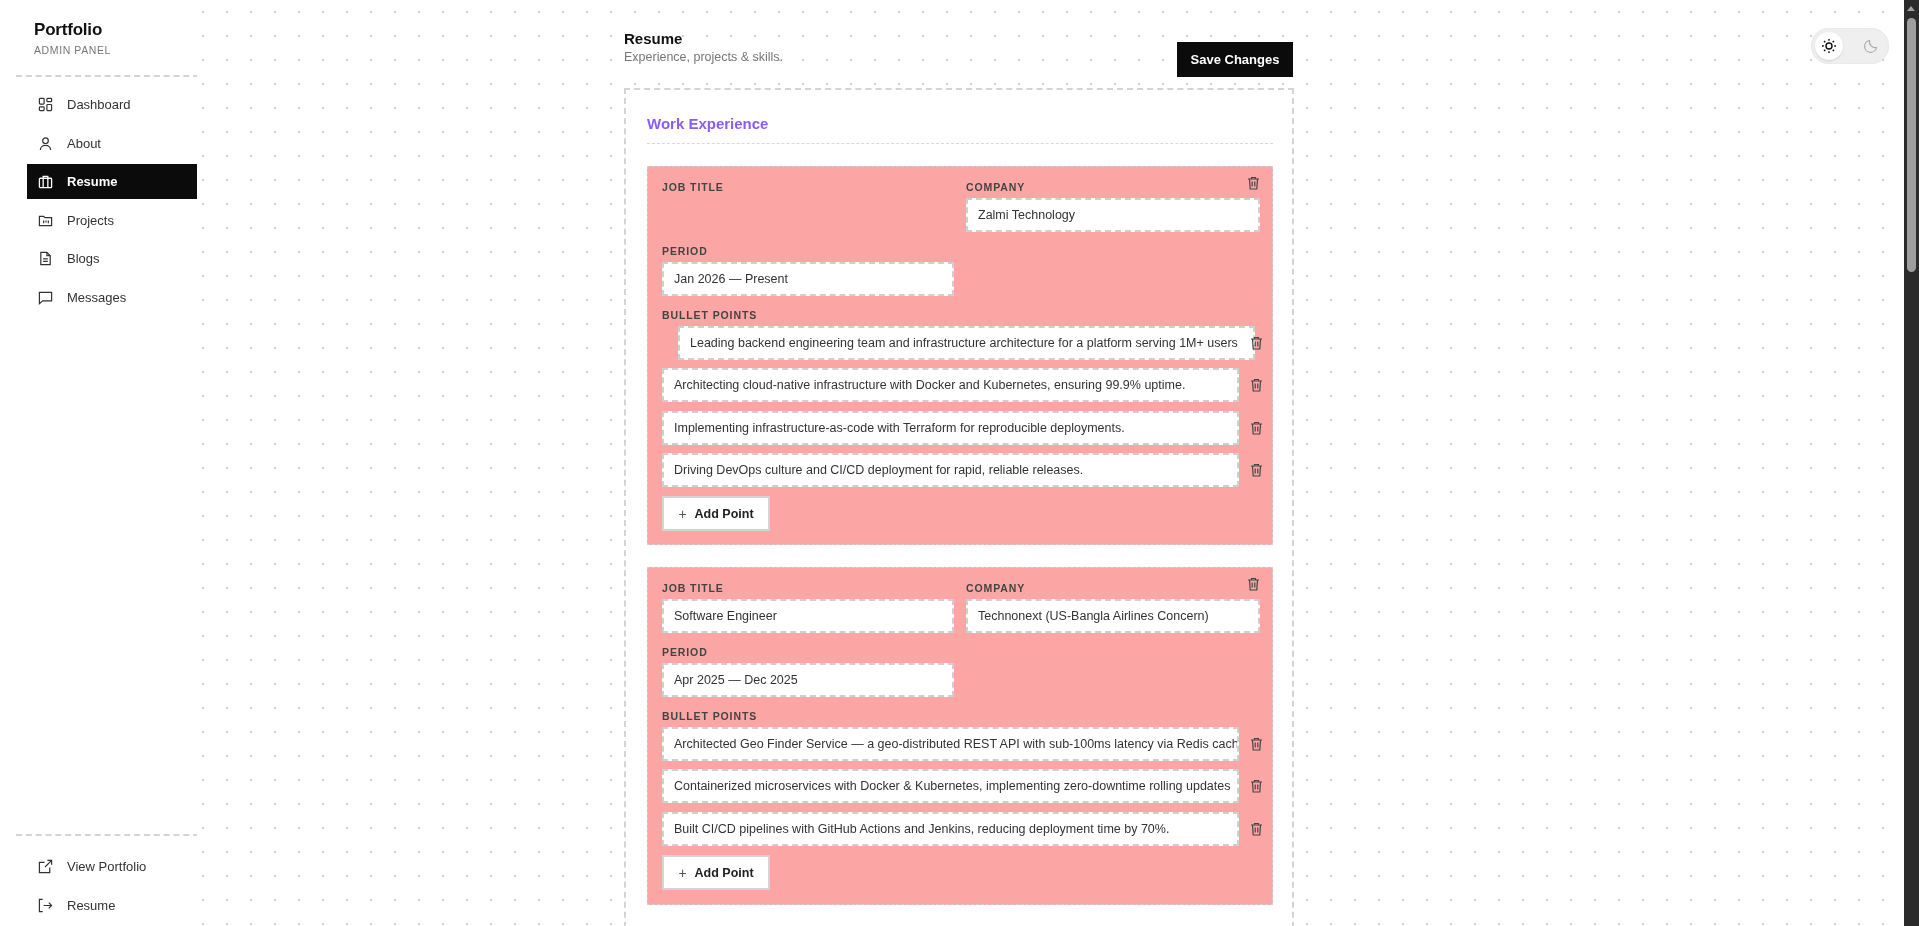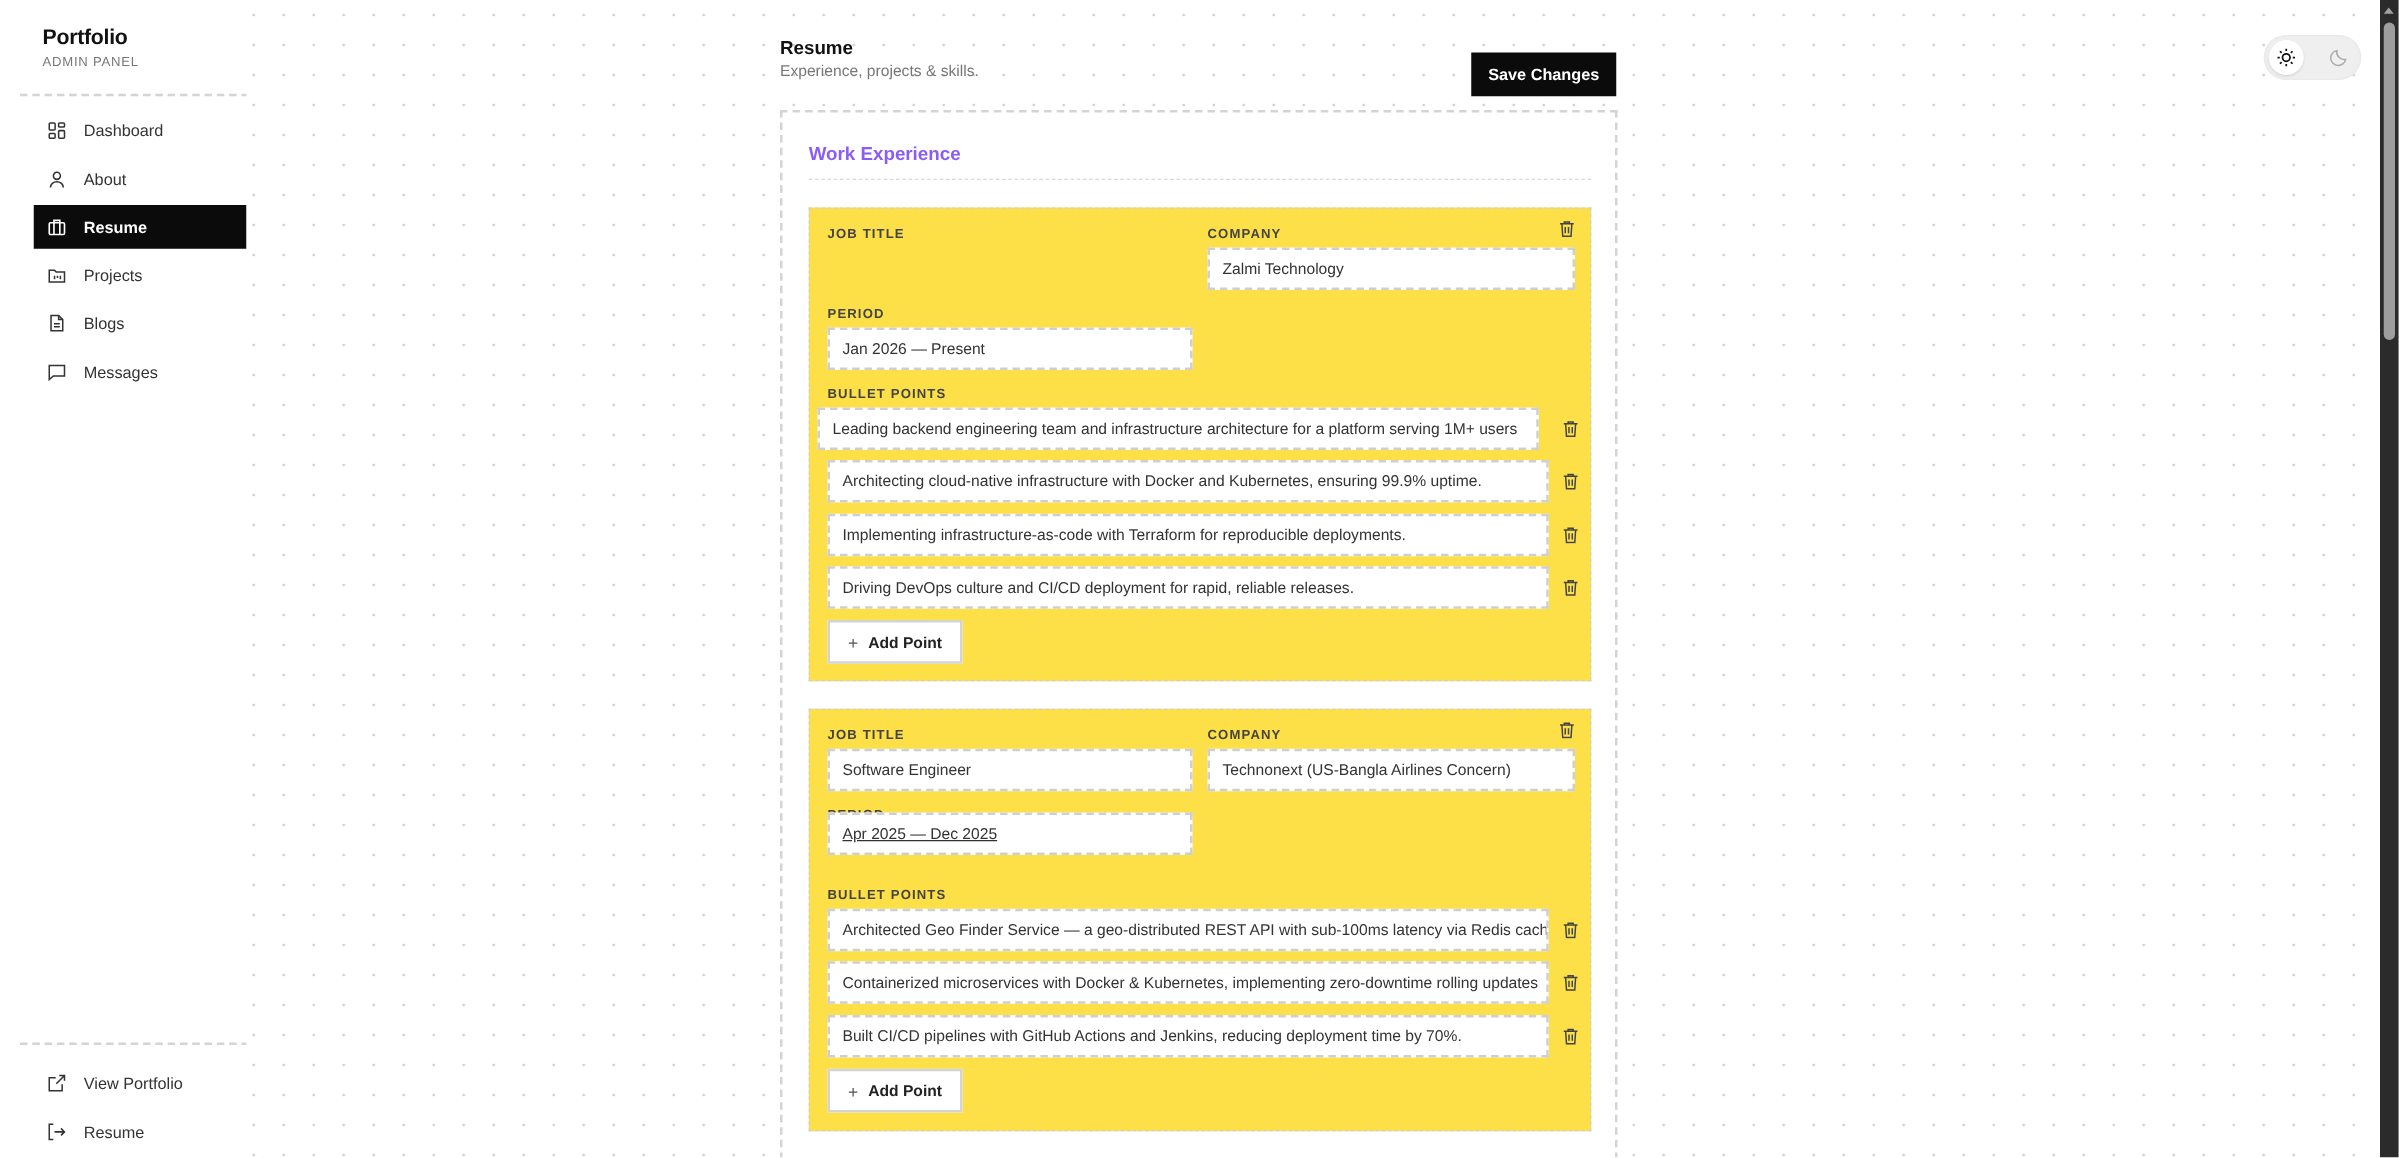--- a/index.html
+++ b/index.html
@@ -54,21 +54,21 @@
     position: absolute; left: 427px; top: 88px; width: 670px; height: 860px;
     background: #fff; border: 2px dashed #d4d4d4;
   }
   .section-title {
     position: absolute; left: 21px; top: 25px; font-size: 15px; font-weight: bold; color: #8b5cf6;
   }
   .section-divider {
     position: absolute; left: 21px; top: 53px; width: 626px; border-top: 1px dashed #d9d9d9;
   }
   .job {
-    position: absolute; left: 21px; width: 626px; background: #fde047;
+    position: absolute; left: 21px; width: 626px; background: #fca5a5;
     border: 1px dashed #cfcfcf;
   }
   .job .del-job {
     position: absolute; right: 12px; top: 9px; width: 13px; height: 14px; cursor: pointer;
   }
   .lbl {
     position: absolute; font-size: 10.5px; font-weight: bold; color: #444; letter-spacing: 0.9px;
   }
   .field {
     position: absolute; height: 34px; border: 2px dashed #cfcfcf; background: #fff;
@@ -210,21 +210,21 @@
           <path d="M1 3h11M4.5 3V1.5h4V3M2.5 3l.7 10h6.6l.7-10"></path>
           <path d="M5.2 5.5v5M7.8 5.5v5"></path>
         </svg>
       <div class="lbl" style="left:14px;top:14px;">JOB TITLE</div>
       <div class="lbl" style="left:318px;top:14px;">COMPANY</div>
       <div class="field" style="left:318px;top:31px;width:294px;">Zalmi Technology</div>
       <div class="lbl" style="left:14px;top:78px;">PERIOD</div>
       <div class="field" style="left:14px;top:95px;width:292px;">Jan 2026 — Present</div>
       <div class="lbl" style="left:14px;top:142px;">BULLET POINTS</div>
 
-      <div class="field" style="left:6px;top:159px;width:577px;text-align:right;">Leading backend engineering team and infrastructure architecture for a platform serving 1M+ users</div>
+      <div class="field" style="left:30px;top:159px;width:577px;text-align:right;">Leading backend engineering team and infrastructure architecture for a platform serving 1M+ users</div>
       <svg class="bullet-del" style="left:602px;top:169px;" viewBox="0 0 13 14" fill="none" stroke="#444" stroke-width="1.2">
           <path d="M1 3h11M4.5 3V1.5h4V3M2.5 3l.7 10h6.6l.7-10"></path>
           <path d="M5.2 5.5v5M7.8 5.5v5"></path>
         </svg>
 
       <div class="field" style="left:14px;top:201px;width:577px;">Architecting cloud-native infrastructure with Docker and Kubernetes, ensuring 99.9% uptime.</div>
       <svg class="bullet-del" style="left:602px;top:211px;" viewBox="0 0 13 14" fill="none" stroke="#444" stroke-width="1.2">
           <path d="M1 3h11M4.5 3V1.5h4V3M2.5 3l.7 10h6.6l.7-10"></path>
           <path d="M5.2 5.5v5M7.8 5.5v5"></path>
         </svg>
@@ -250,21 +250,21 @@
     <div class="job" style="top:477px;height:338px;">
       <svg class="del-job" viewBox="0 0 13 14" fill="none" stroke="#444" stroke-width="1.2">
           <path d="M1 3h11M4.5 3V1.5h4V3M2.5 3l.7 10h6.6l.7-10"></path>
           <path d="M5.2 5.5v5M7.8 5.5v5"></path>
         </svg>
       <div class="lbl" style="left:14px;top:14px;">JOB TITLE</div>
       <div class="lbl" style="left:318px;top:14px;">COMPANY</div>
       <div class="field" style="left:14px;top:31px;width:292px;">Software Engineer</div>
       <div class="field" style="left:318px;top:31px;width:294px;">Technonext (US-Bangla Airlines Concern)</div>
       <div class="lbl" style="left:14px;top:78px;">PERIOD</div>
-      <div class="field" style="left:14px;top:82px;width:292px;text-decoration:underline;">Apr 2025 — Dec 2025</div>
+      <div class="field" style="left:14px;top:95px;width:292px;">Apr 2025 — Dec 2025</div>
       <div class="lbl" style="left:14px;top:142px;">BULLET POINTS</div>
 
       <div class="field" style="left:14px;top:159px;width:577px;">Architected Geo Finder Service — a geo-distributed REST API with sub-100ms latency via Redis caching</div>
       <svg class="bullet-del" style="left:602px;top:169px;" viewBox="0 0 13 14" fill="none" stroke="#444" stroke-width="1.2">
           <path d="M1 3h11M4.5 3V1.5h4V3M2.5 3l.7 10h6.6l.7-10"></path>
           <path d="M5.2 5.5v5M7.8 5.5v5"></path>
         </svg>
 
       <div class="field" style="left:14px;top:201px;width:577px;">Containerized microservices with Docker &amp; Kubernetes, implementing zero-downtime rolling updates</div>
       <svg class="bullet-del" style="left:602px;top:211px;" viewBox="0 0 13 14" fill="none" stroke="#444" stroke-width="1.2">

